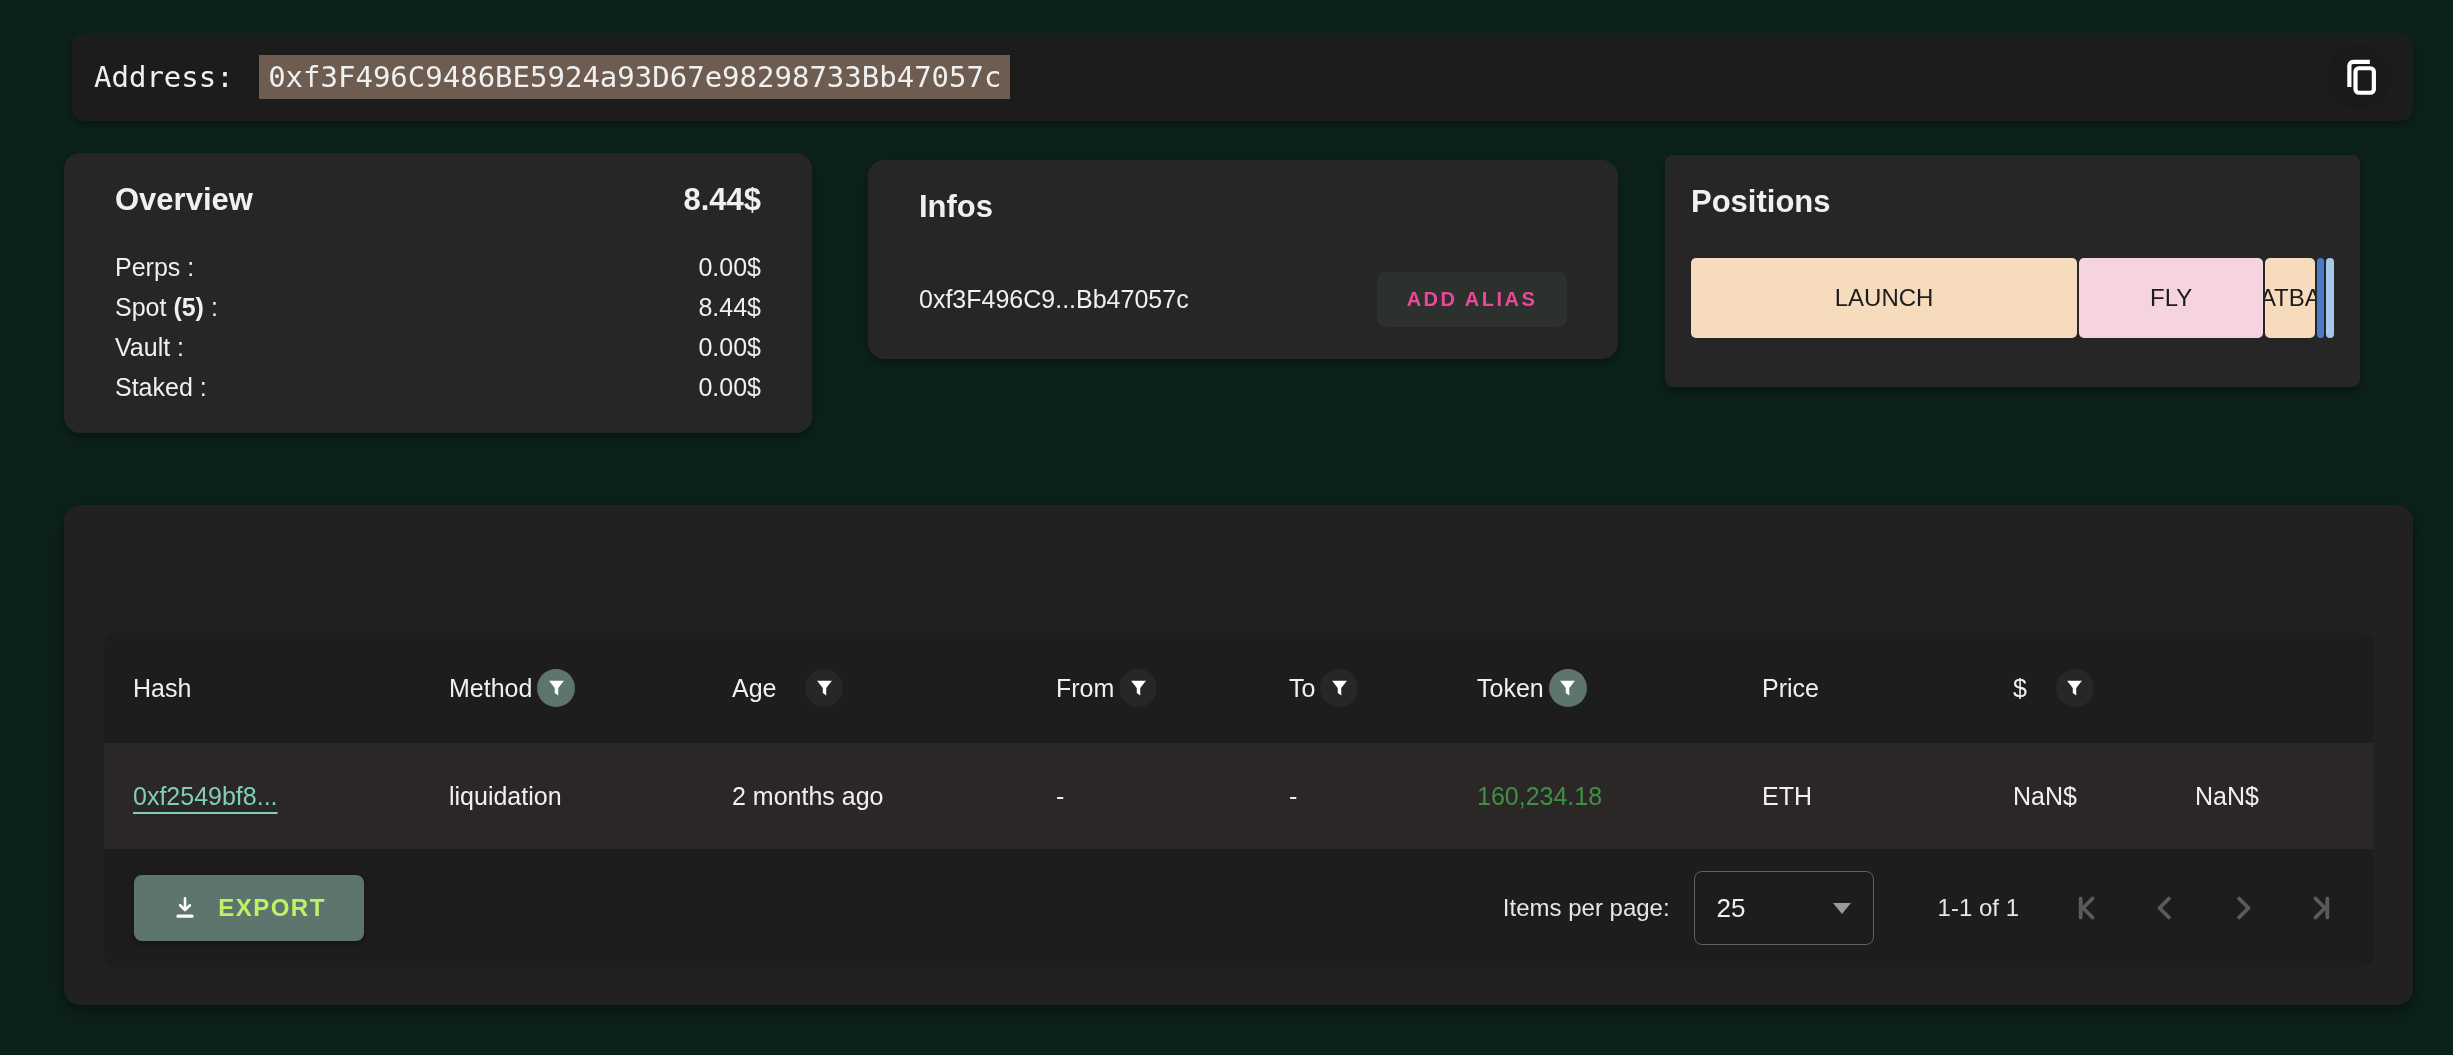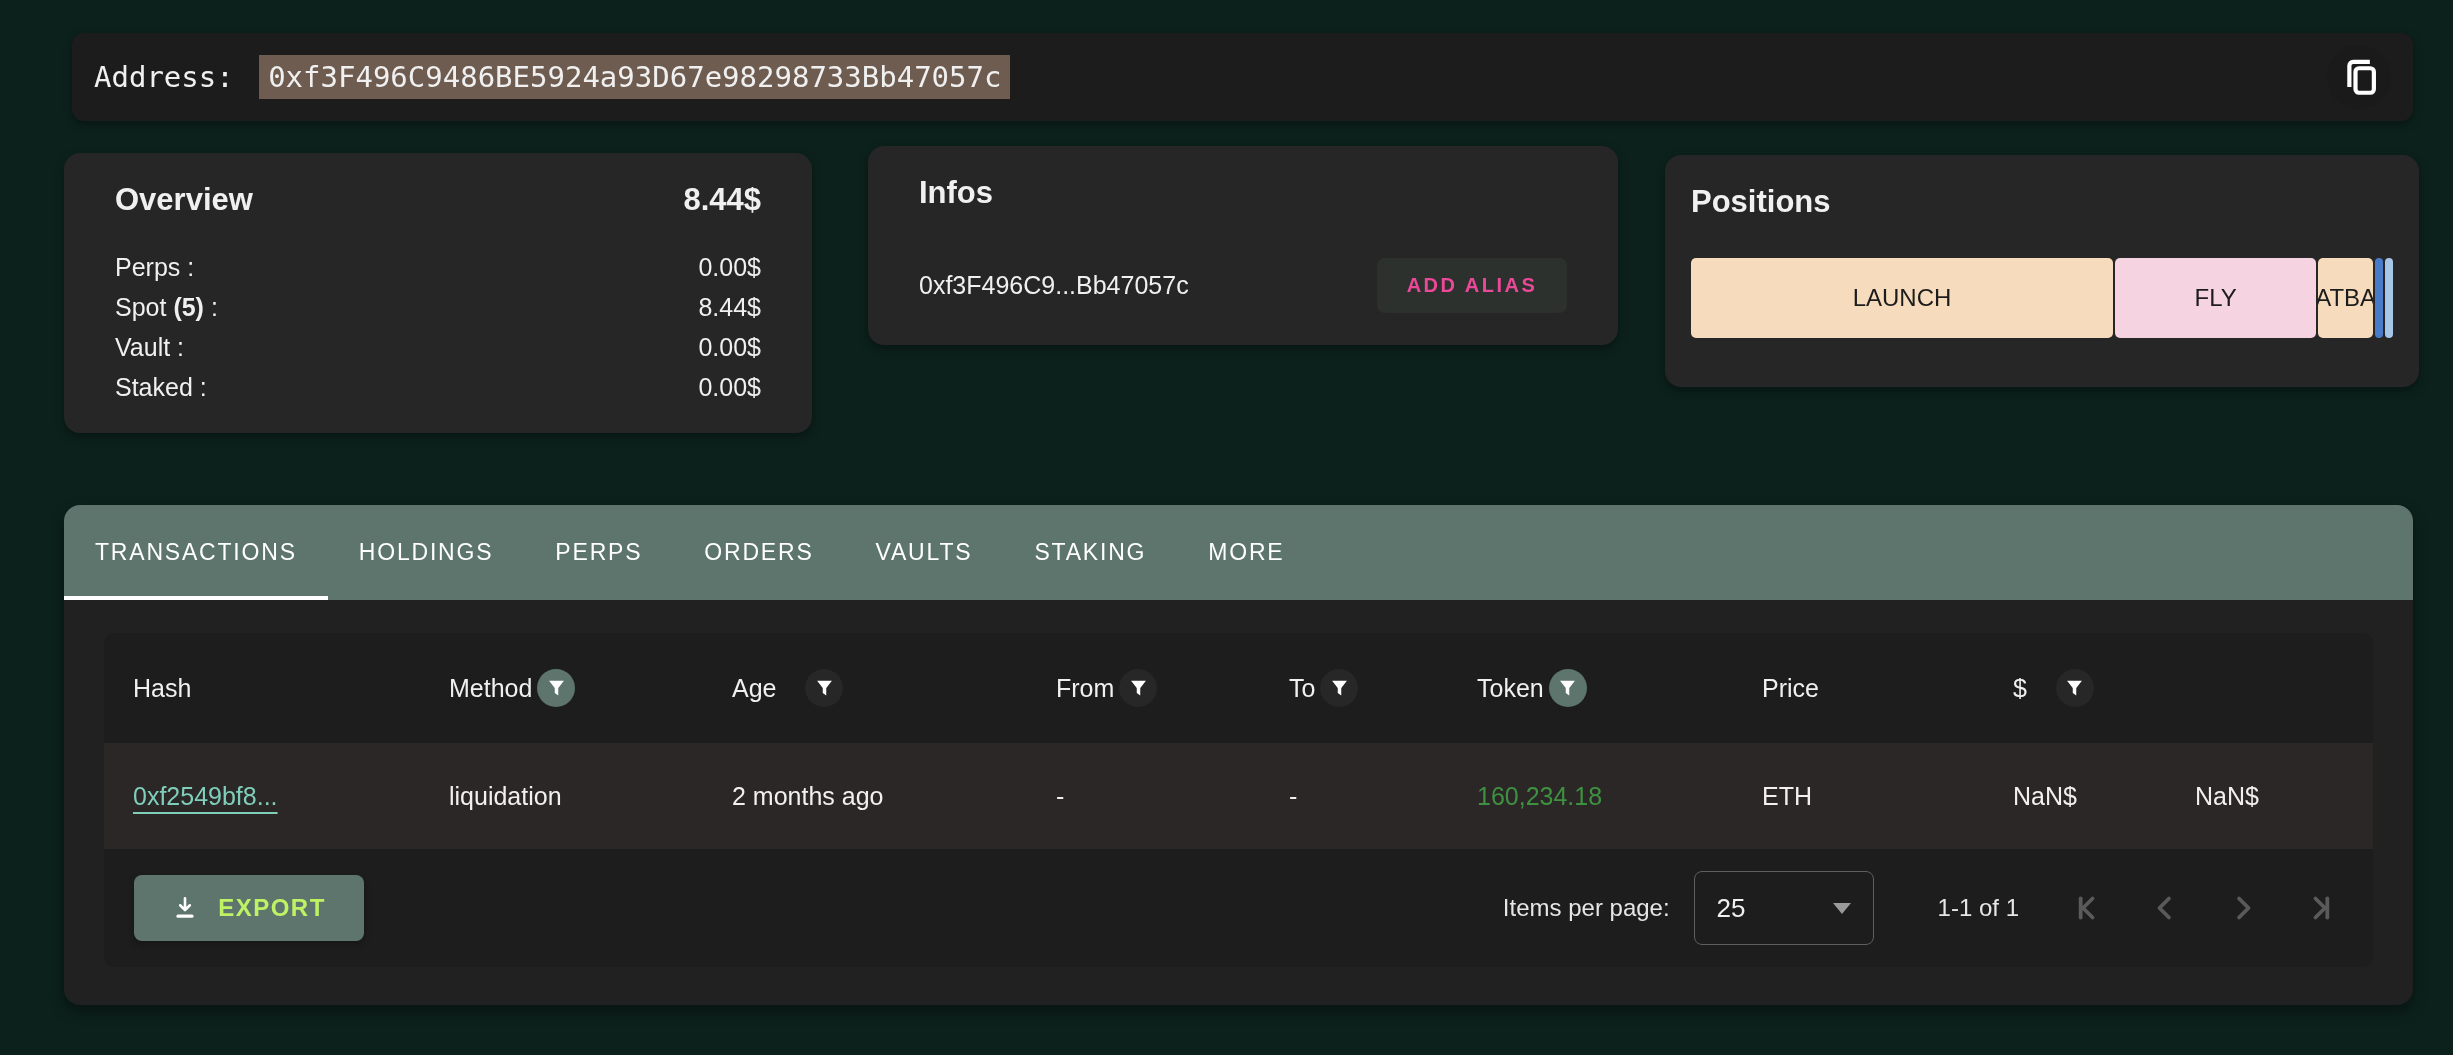--- a/index.html
+++ b/index.html
@@ -28,29 +28,29 @@
     position:absolute;background:#262626;border-radius:16px;box-sizing:border-box;
     box-shadow:0 4px 10px rgba(0,0,0,.35);padding:28px 51px;
   }
   .card-title{font-size:31px;font-weight:bold;line-height:38px;}
   .card-overview{left:64px;top:153px;width:748px;height:280px;}
   .ov-head{display:flex;justify-content:space-between;align-items:baseline;}
   .ov-total{font-size:31px;font-weight:bold;}
   .ov-rows{margin-top:28px;font-size:25px;}
   .ov-row{display:flex;justify-content:space-between;line-height:40px;}
   .bold{font-weight:bold;}
-  .card-infos{left:868px;top:146px;width:750px;height:199px;}
+  .card-infos{left:868px;top:160px;width:750px;height:199px;}
   .infos-row{display:flex;align-items:center;margin-top:46px;height:55px;}
   .infos-address{font-size:25px;}
   .add-alias-btn{
     margin-left:auto;width:190px;height:55px;background:#2c312e;border-radius:8px;
     display:flex;align-items:center;justify-content:center;
     color:#ec4899;font-size:20px;font-weight:bold;letter-spacing:2.5px;cursor:pointer;
   }
-  .card-positions{left:1665px;top:155px;width:754px;height:232px;padding:28px 26px;}
+  .card-positions{left:1665px;top:155px;width:695px;height:232px;padding:28px 26px;border-radius:8px;}
   .pos-bar{margin-top:37px;height:80px;display:flex;gap:2px;}
   .pos-seg{
     border-radius:5px;display:flex;align-items:center;justify-content:center;
     font-size:24px;color:#1c1c1c;overflow:hidden;white-space:nowrap;box-sizing:border-box;
     cursor:pointer;
   }
   
   .main{
     position:absolute;left:64px;top:505px;width:2349px;height:500px;
     background:#212121;border-radius:16px;overflow:hidden;
@@ -162,29 +162,20 @@
   <div class="pos-bar">
     <div class="pos-seg" style="width: 60.8%; background: rgb(246, 220, 189);">LAUNCH</div>
     <div class="pos-seg" style="width: 29%; background: rgb(245, 211, 225);">FLY</div>
     <div class="pos-seg" style="width: 7.9%; background: rgb(246, 220, 189);">ATBA</div>
     <div class="pos-seg" style="width: 1.1%; background: rgb(74, 123, 201);"></div>
     <div class="pos-seg" style="width: 1.2%; background: rgb(166, 199, 232);"></div>
   </div>
 </div>
 
 <div class="main">
-  <div class="tabbar">
-    <div class="tab active">TRANSACTIONS</div>
-    <div class="tab">HOLDINGS</div>
-    <div class="tab">PERPS</div>
-    <div class="tab">ORDERS</div>
-    <div class="tab">VAULTS</div>
-    <div class="tab">STAKING</div>
-    <div class="tab">MORE</div>
-  </div>
 
   <div class="tablebox">
 
     <div class="thead">
       <div class="grid-row">
         <div class="hcell">
           <span>Hash</span>
         </div>
         <div class="hcell">
           <span>Method</span>

